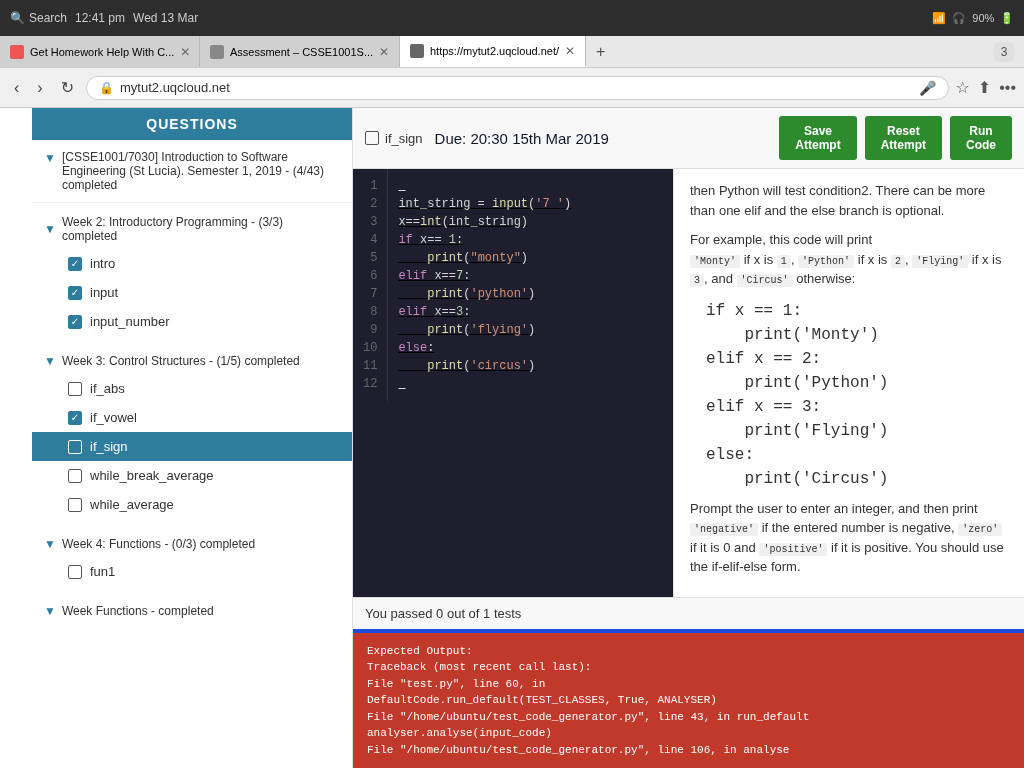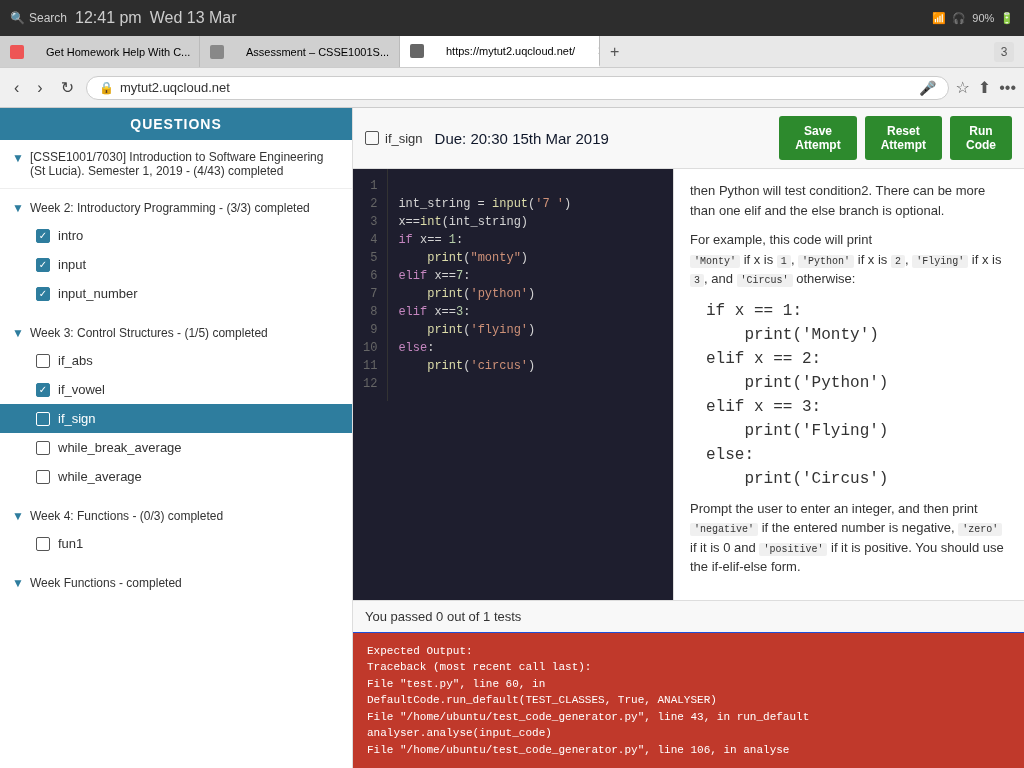--- a/index.html
+++ b/index.html
@@ -14,39 +14,39 @@
       gap: 8px;
       height: 36px;
     }
     .browser-search {
       color: #ccc;
       font-size: 12px;
       display: flex;
       align-items: center;
       gap: 4px;
     }
-    .browser-time { color: #ccc; font-size: 16px; }
+    .browser-time { color: #ccc; font-size: 12px; }
     .browser-status { color: #ccc; font-size: 11px; margin-left: auto; display: flex; align-items: center; gap: 6px; }
 
     
     .tab-bar {
       background: #e8e8e8;
       display: flex;
       align-items: stretch;
       height: 32px;
       border-bottom: 1px solid #ccc;
     }
     .tab {
       display: flex;
       align-items: center;
       padding: 0 10px;
       font-size: 11px;
       border-right: 1px solid #bbb;
       background: #d0d0d0;
-      gap: 22px;
+      gap: 6px;
       max-width: 200px;
       overflow: hidden;
       white-space: nowrap;
     }
     .tab.active {
       background: #fff;
       border-bottom: 2px solid #fff;
     }
     .tab-close { cursor: pointer; color: #666; font-size: 12px; }
     .tab-icon { width: 14px; height: 14px; border-radius: 2px; flex-shrink: 0; }
@@ -90,20 +90,21 @@
       height: calc(768px - 36px - 32px - 40px);
     }
 
     
     .sidebar {
       width: 353px;
       background: #fff;
       border-right: 1px solid #ddd;
       overflow-y: auto;
       flex-shrink: 0;
+      padding-left: 32px;
     }
     .sidebar-header {
       background: #2e7d9e;
       color: #fff;
       text-align: center;
       padding: 8px;
       font-size: 14px;
       font-weight: bold;
       letter-spacing: 1px;
     }
@@ -211,21 +212,21 @@
       min-width: 30px;
       line-height: 1.5;
       user-select: none;
     }
     .line-numbers div { padding: 0 4px; }
     .code-content {
       padding: 8px 10px;
       line-height: 1.5;
       flex: 1;
     }
-    .code-content div { white-space: pre; }
+    .code-content div { white-space: pre; text-decoration: underline; }
     .c-white { color: #d4d4d4; }
     .c-purple { color: #c586c0; }
     .c-yellow { color: #dcdcaa; }
     .c-string { color: #ce9178; }
     .c-number { color: #b5cea8; }
 
     
     .desc-panel {
       flex: 1;
       padding: 12px 16px;
@@ -255,21 +256,21 @@
     
     .test-results {
       border-top: 1px solid #ddd;
       flex-shrink: 0;
     }
     .test-results-header {
       padding: 8px 12px;
       font-size: 13px;
       color: #333;
       background: #f8f8f8;
-      border-bottom: 1px solid #1d4ed8;
+      border-bottom: 4px solid #1d4ed8;
     }
     .test-output {
       background: #c0392b;
       color: #fff;
       font-family: 'Courier New', monospace;
       font-size: 11px;
       padding: 10px 14px;
       line-height: 1.5;
       max-height: 140px;
       overflow-y: auto;

